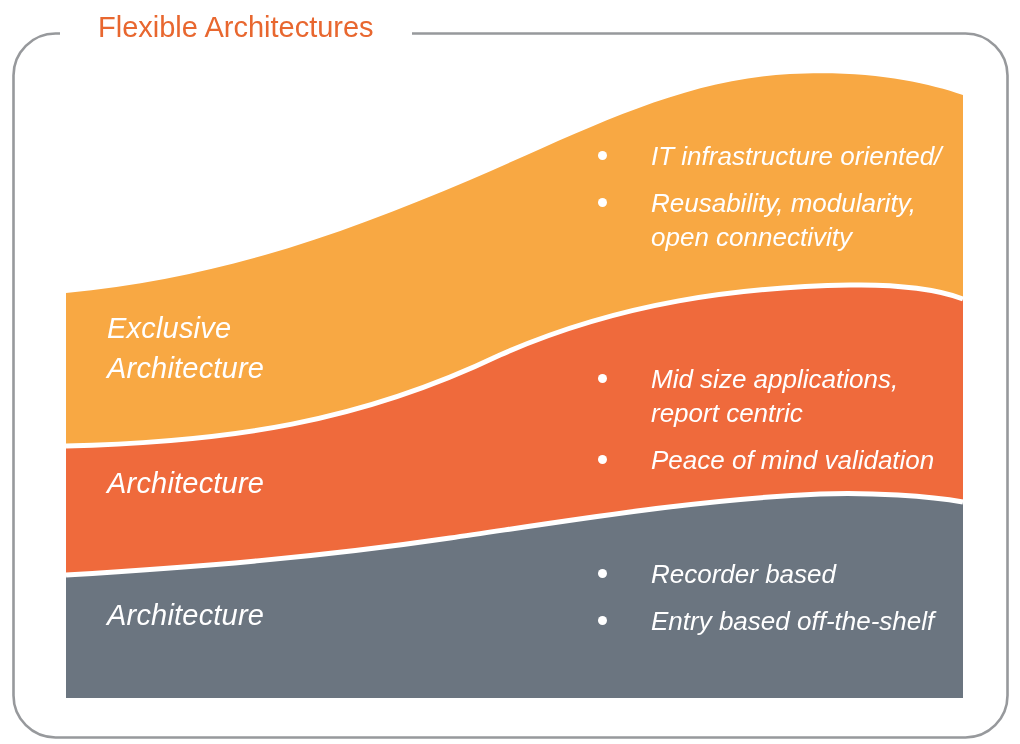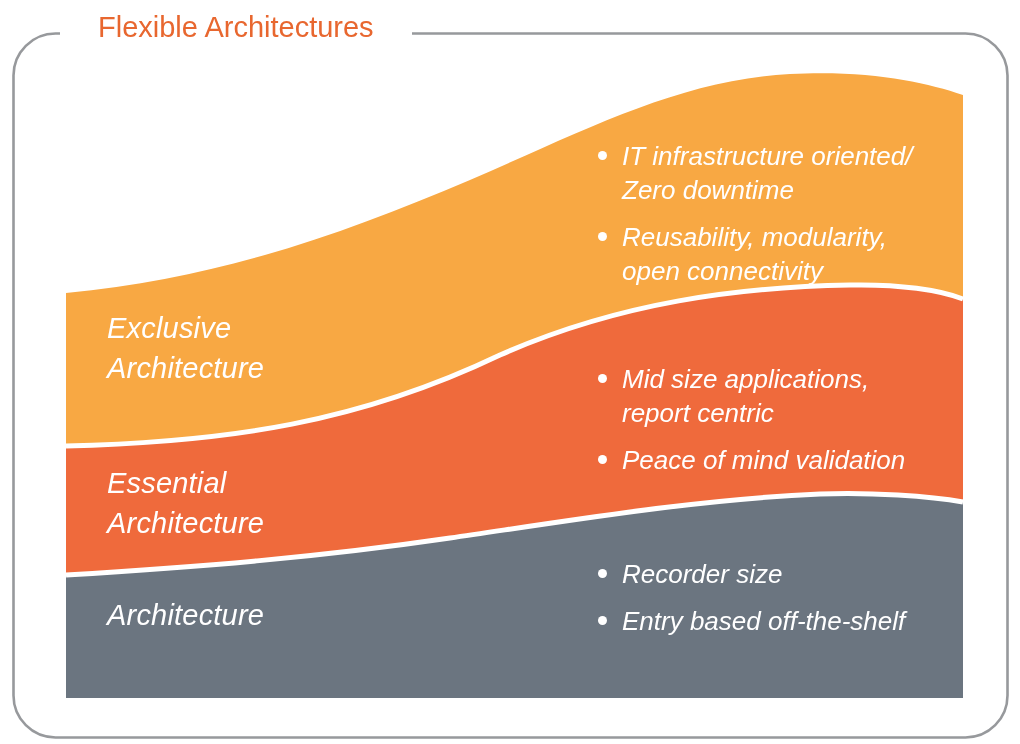--- a/index.html
+++ b/index.html
@@ -41,21 +41,21 @@
     left:598px;
     color:#ffffff;
     font-style:italic;
     font-size:26px;
     line-height:34px;
     font-weight:500;
   }
   .list-1{top:139px;}
   .list-2{top:362px;}
   .list-3{top:557px;}
-  .bullet-item{display:flex;margin-bottom:13px;}
+  .bullet-item{display:flex;margin-bottom:13px;gap:29px;}
   .dot{
     flex:0 0 auto;
     width:9px;height:9px;
     border-radius:50%;
     background:#ffffff;
     margin:12px 15px 0 0;
   }
 </style>
 </head>
 <body>
@@ -94,33 +94,31 @@
              C 870 492 930 496 963 502" fill="none" stroke="#ffffff" stroke-width="5"></path>
   </svg>
 
   <div class="page-title">Flexible Architectures</div>
 
   <div class="band-label label-exclusive">
     <div>Exclusive</div>
     <div>Architecture</div>
   </div>
   <div class="band-label label-essential">
-    <div>Essential</div>
     <div>Architecture</div>
   </div>
   <div class="band-label label-smart">
     <div>Architecture</div>
   </div>
 
   <div class="bullet-list list-1">
     <div class="bullet-item">
       <span class="dot"></span>
       <span>
         <div>IT infrastructure oriented/</div>
-        <div>Zero downtime</div>
       </span>
     </div>
     <div class="bullet-item">
       <span class="dot"></span>
       <span>
         <div>Reusability, modularity,</div>
         <div>open connectivity</div>
       </span>
     </div>
   </div>
@@ -138,21 +136,21 @@
       <span>
         <div>Peace of mind validation</div>
       </span>
     </div>
   </div>
 
   <div class="bullet-list list-3">
     <div class="bullet-item">
       <span class="dot"></span>
       <span>
-        <div>Recorder size</div>
+        <div>Recorder based</div>
       </span>
     </div>
     <div class="bullet-item">
       <span class="dot"></span>
       <span>
         <div>Entry based off-the-shelf</div>
       </span>
     </div>
   </div>
 

